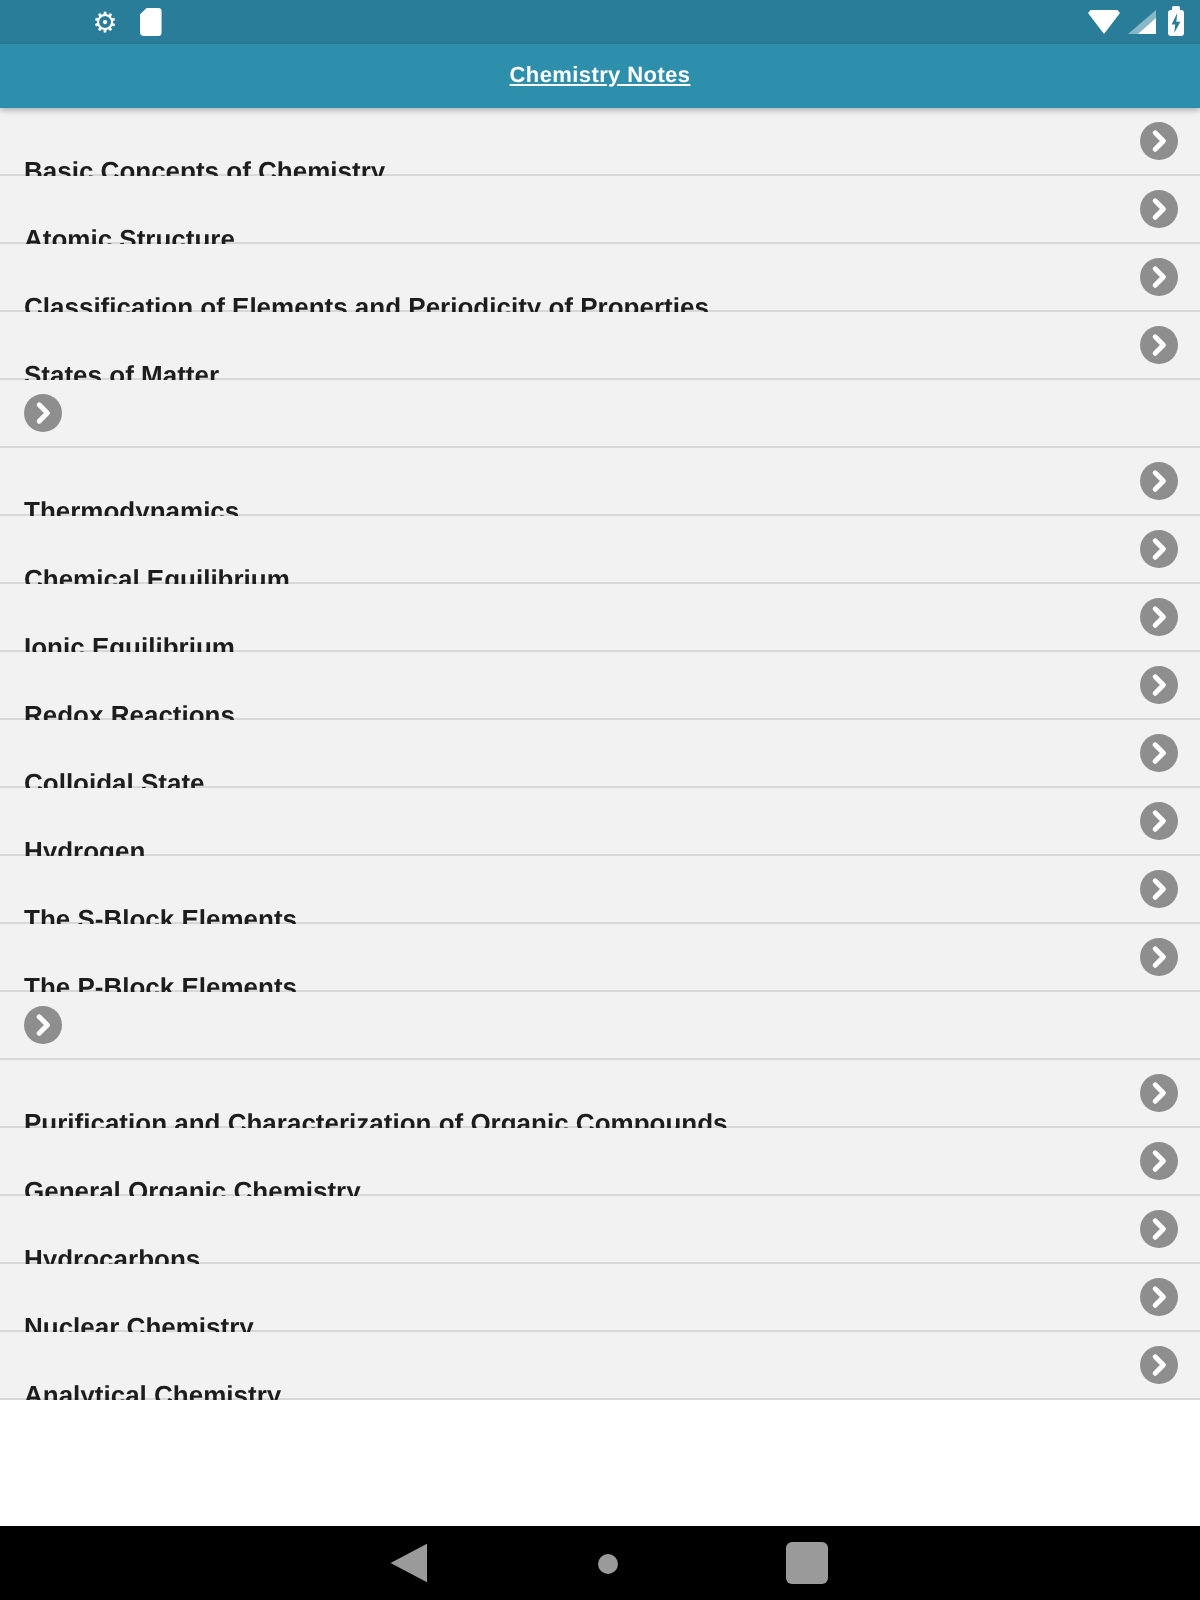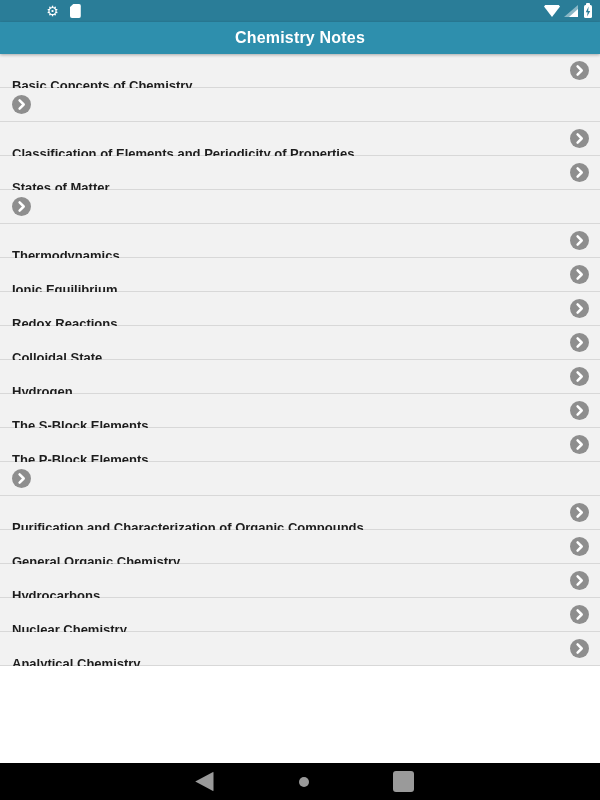--- a/index.html
+++ b/index.html
@@ -23,21 +23,21 @@
   .sb-signal .fill{position:absolute;right:0;bottom:0;width:9px;height:8px;background:#fff;
                    clip-path:polygon(100% 0,100% 100%,0 100%);}
   .sb-batt{position:relative;width:8px;height:13px;background:#fff;border-radius:1.5px;}
   .sb-batt::before{content:"";position:absolute;top:-2px;left:2px;width:4px;height:2px;
                    background:#fff;border-radius:1px 1px 0 0;}
   .sb-batt svg{position:absolute;left:0;top:0;}
 
   
   .app-bar{height:32px;background:#2e8fad;display:flex;align-items:center;justify-content:center;
            flex:0 0 auto;box-shadow:0 1px 3px rgba(0,0,0,.3);position:relative;z-index:2;}
-  .app-title{color:#fff;font-size:16px;font-weight:700;letter-spacing:.2px;}
+  .app-title{color:#fff;font-size:11px;font-weight:700;letter-spacing:.2px;text-decoration:underline;}
 
   
   .list{flex:0 0 auto;display:flex;flex-direction:column;}
   .row{height:34px;box-sizing:border-box;background:#f2f2f2;border-bottom:1px solid #d8d8d8;
        display:flex;align-items:center;padding:0 11px 0 12px;cursor:pointer;}
   .row-label{flex:1;font-size:13px;font-weight:700;color:#1d1d1d;white-space:nowrap;
              overflow:hidden;text-overflow:ellipsis;margin-top:30px;}
   .chevron{flex:0 0 auto;width:19px;height:19px;display:flex;}
 
   
@@ -84,20 +84,21 @@
         <span class="row-label">Basic Concepts of Chemistry</span>
         <span class="chevron">
           <svg width="19" height="19" viewBox="0 0 19 19">
             <circle cx="9.5" cy="9.5" r="9.5" fill="#8e8e8e"></circle>
             <path d="M7.6 5.4 L11.7 9.5 L7.6 13.6" stroke="#ffffff" stroke-width="2.5" fill="none" stroke-linecap="round" stroke-linejoin="round"></path>
           </svg>
         </span>
       </div>
 
       <div class="row">
+        <span class="row-label">Atomic Structure</span>
         <span class="chevron">
           <svg width="19" height="19" viewBox="0 0 19 19">
             <circle cx="9.5" cy="9.5" r="9.5" fill="#8e8e8e"></circle>
             <path d="M7.6 5.4 L11.7 9.5 L7.6 13.6" stroke="#ffffff" stroke-width="2.5" fill="none" stroke-linecap="round" stroke-linejoin="round"></path>
           </svg>
         </span>
       </div>
 
       <div class="row">
         <span class="row-label">Classification of Elements and Periodicity of Properties</span>
@@ -131,20 +132,29 @@
       <div class="row">
         <span class="row-label">Thermodynamics</span>
         <span class="chevron">
           <svg width="19" height="19" viewBox="0 0 19 19">
             <circle cx="9.5" cy="9.5" r="9.5" fill="#8e8e8e"></circle>
             <path d="M7.6 5.4 L11.7 9.5 L7.6 13.6" stroke="#ffffff" stroke-width="2.5" fill="none" stroke-linecap="round" stroke-linejoin="round"></path>
           </svg>
         </span>
       </div>
 
+      <div class="row">
+        <span class="row-label">Chemical Equilibrium</span>
+        <span class="chevron">
+          <svg width="19" height="19" viewBox="0 0 19 19">
+            <circle cx="9.5" cy="9.5" r="9.5" fill="#8e8e8e"></circle>
+            <path d="M7.6 5.4 L11.7 9.5 L7.6 13.6" stroke="#ffffff" stroke-width="2.5" fill="none" stroke-linecap="round" stroke-linejoin="round"></path>
+          </svg>
+        </span>
+      </div>
 
       <div class="row">
         <span class="row-label">Ionic Equilibrium</span>
         <span class="chevron">
           <svg width="19" height="19" viewBox="0 0 19 19">
             <circle cx="9.5" cy="9.5" r="9.5" fill="#8e8e8e"></circle>
             <path d="M7.6 5.4 L11.7 9.5 L7.6 13.6" stroke="#ffffff" stroke-width="2.5" fill="none" stroke-linecap="round" stroke-linejoin="round"></path>
           </svg>
         </span>
       </div>

